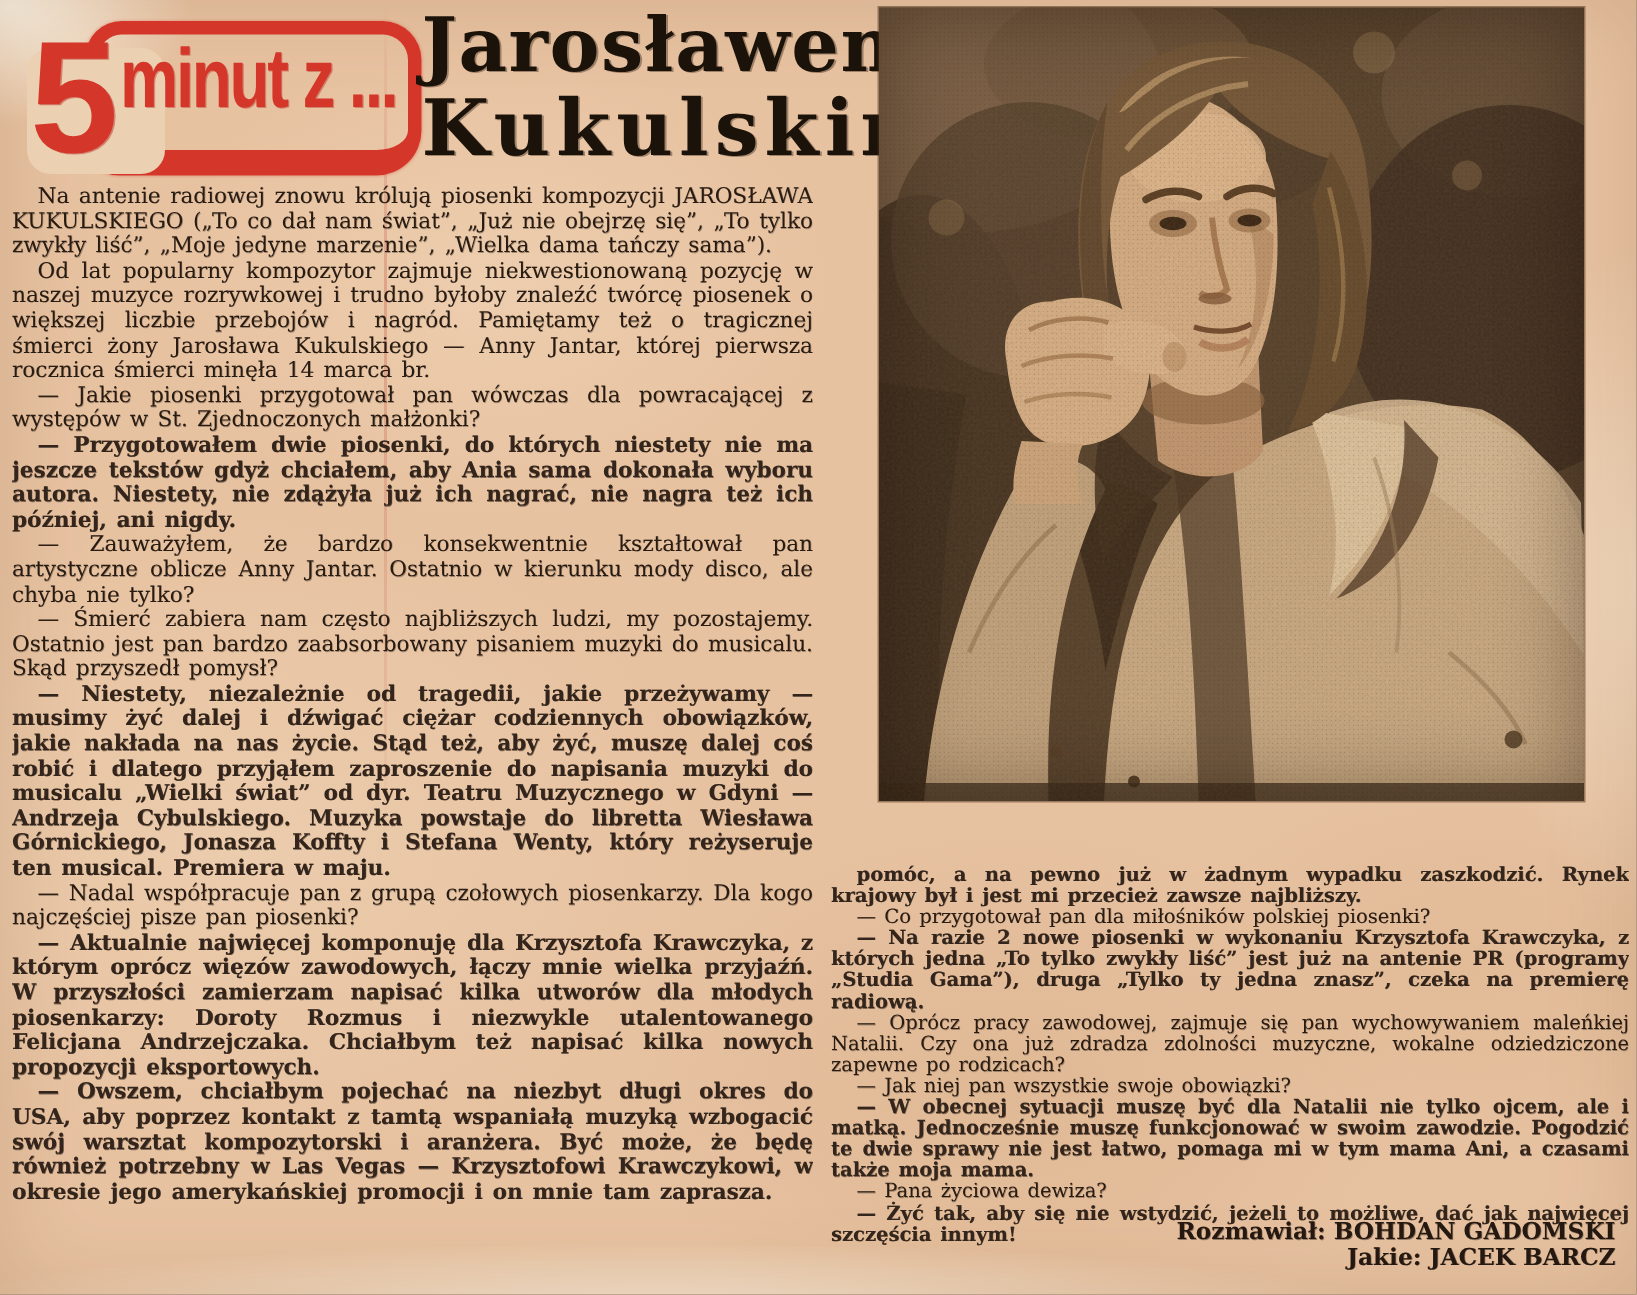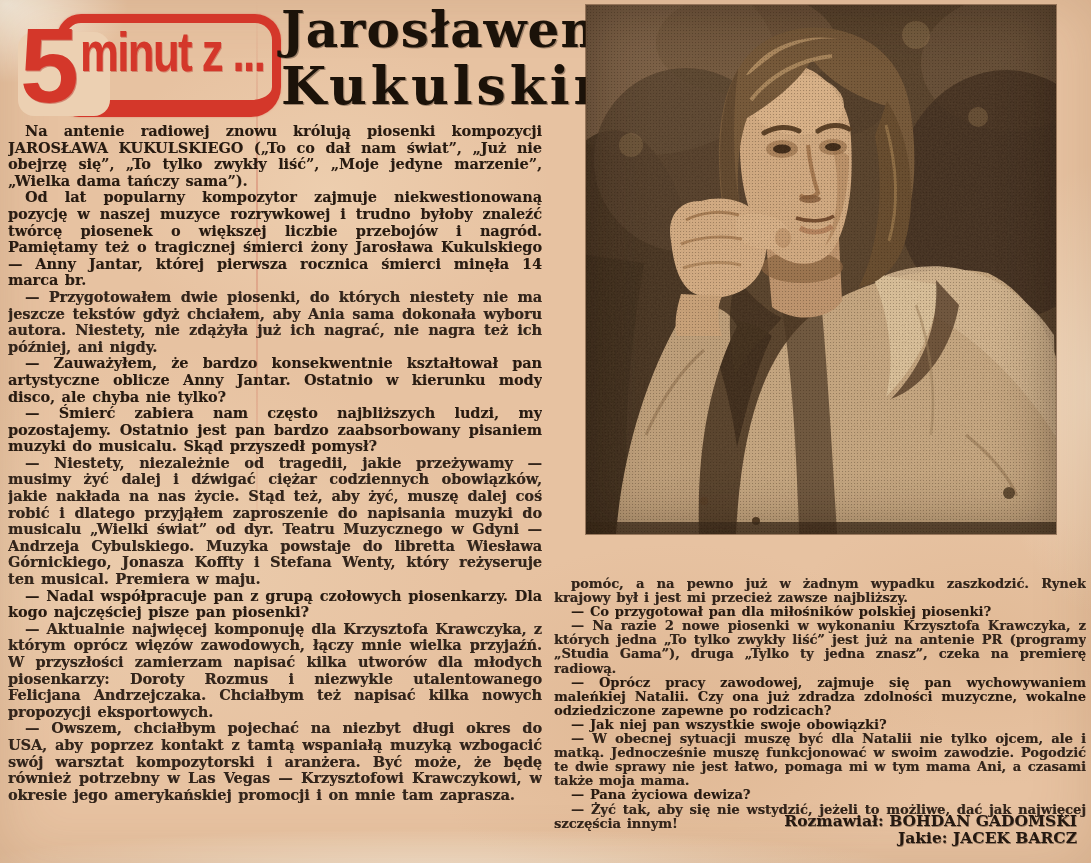--- a/index.html
+++ b/index.html
@@ -53,21 +53,21 @@
   .photo::before{content:"";position:absolute;inset:0;z-index:2;
     box-shadow:inset 0 0 55px rgba(28,16,6,.45);pointer-events:none;}
 
   
   .col{position:absolute;text-align:justify;}
   .col p{margin:0;text-indent:17px;}
   .col-left{left:8px;top:123px;width:534px;height:740px;overflow:hidden;
     font-size:14.4px;line-height:16.6px;word-spacing:1.6px;}
   .col-right{left:554px;top:541px;width:532px;height:266px;overflow:hidden;
     font-size:13px;line-height:14.1px;word-spacing:1.4px;margin-top:36px;}
-  .q{font-weight:bold;color:#281b11;text-shadow:.4px .4px 0 rgba(40,27,17,.35);}
+  .q{font-weight:normal;color:#281b11;text-shadow:.4px .4px 0 rgba(40,27,17,.35);}
   .a{font-weight:bold;color:#33251b;text-shadow:.35px .35px 0 rgba(51,37,27,.55);}
   .cont{text-indent:0;}
 
   .credits{position:absolute;right:14px;top:812px;text-align:right;
     font-weight:bold;font-size:15.5px;line-height:17px;color:#241810;
     text-shadow:.5px .5px 0 rgba(30,18,8,.4);}
   .credits .line{white-space:nowrap;margin-left:19px;}
 </style>
 </head>
 <body>
@@ -162,20 +162,21 @@
       <rect x="0" y="517" width="470" height="12" fill="#2e2013" opacity="0.75"></rect>
 
       <rect width="470" height="529" fill="#c58e5e" opacity="0.08"></rect>
       <rect width="470" height="529" filter="url(#grain)" opacity="0.5"></rect>
     </svg>
   </div>
 
   <div class="col col-left">
     <p class="q">Na antenie radiowej znowu królują piosenki kompozycji JAROSŁAWA KUKULSKIEGO („To co dał nam świat”, „Już nie obejrzę się”, „To tylko zwykły liść”, „Moje jedyne marzenie”, „Wielka dama tańczy sama”).</p>
     <p class="q">Od lat popularny kompozytor zajmuje niekwestionowaną pozycję w naszej muzyce rozrywkowej i trudno byłoby znaleźć twórcę piosenek o większej liczbie przebojów i nagród. Pamiętamy też o tragicznej śmierci żony Jarosława Kukulskiego — Anny Jantar, której pierwsza rocznica śmierci minęła 14 marca br.</p>
+    <p class="q">— Jakie piosenki przygotował pan wówczas dla powracającej z występów w St. Zjednoczonych małżonki?</p>
     <p class="a">— Przygotowałem dwie piosenki, do których niestety nie ma jeszcze tekstów gdyż chciałem, aby Ania sama dokonała wyboru autora. Niestety, nie zdążyła już ich nagrać, nie nagra też ich później, ani nigdy.</p>
     <p class="q">— Zauważyłem, że bardzo konsekwentnie kształtował pan artystyczne oblicze Anny Jantar. Ostatnio w kierunku mody disco, ale chyba nie tylko?</p>
     <p class="q">— Śmierć zabiera nam często najbliższych ludzi, my pozostajemy. Ostatnio jest pan bardzo zaabsorbowany pisaniem muzyki do musicalu. Skąd przyszedł pomysł?</p>
     <p class="a">— Niestety, niezależnie od tragedii, jakie przeżywamy — musimy żyć dalej i dźwigać ciężar codziennych obowiązków, jakie nakłada na nas życie. Stąd też, aby żyć, muszę dalej coś robić i dlatego przyjąłem zaproszenie do napisania muzyki do musicalu „Wielki świat” od dyr. Teatru Muzycznego w Gdyni — Andrzeja Cybulskiego. Muzyka powstaje do libretta Wiesława Górnickiego, Jonasza Koffty i Stefana Wenty, który reżyseruje ten musical. Premiera w maju.</p>
     <p class="q">— Nadal współpracuje pan z grupą czołowych piosenkarzy. Dla kogo najczęściej pisze pan piosenki?</p>
     <p class="a">— Aktualnie najwięcej komponuję dla Krzysztofa Krawczyka, z którym oprócz więzów zawodowych, łączy mnie wielka przyjaźń. W przyszłości zamierzam napisać kilka utworów dla młodych piosenkarzy: Doroty Rozmus i niezwykle utalentowanego Felicjana Andrzejczaka. Chciałbym też napisać kilka nowych propozycji eksportowych.</p>
     <p class="a">— Owszem, chciałbym pojechać na niezbyt długi okres do USA, aby poprzez kontakt z tamtą wspaniałą muzyką wzbogacić swój warsztat kompozytorski i aranżera. Być może, że będę również potrzebny w Las Vegas — Krzysztofowi Krawczykowi, w okresie jego amerykańskiej promocji i on mnie tam zaprasza.</p>
 
   </div>
 

